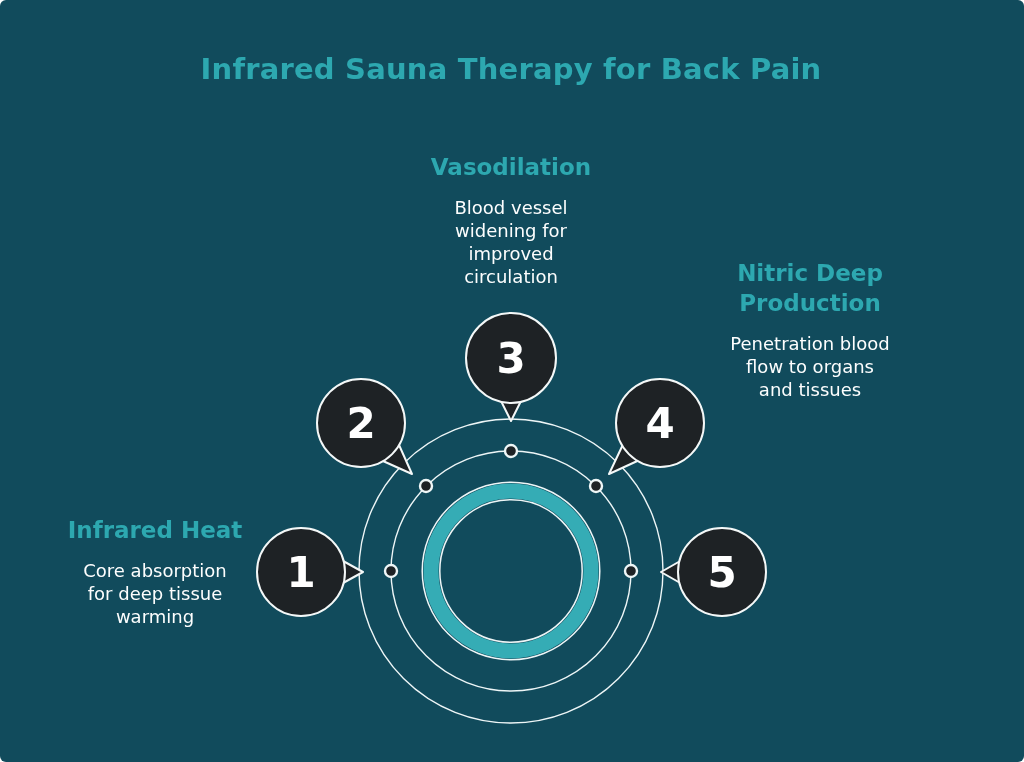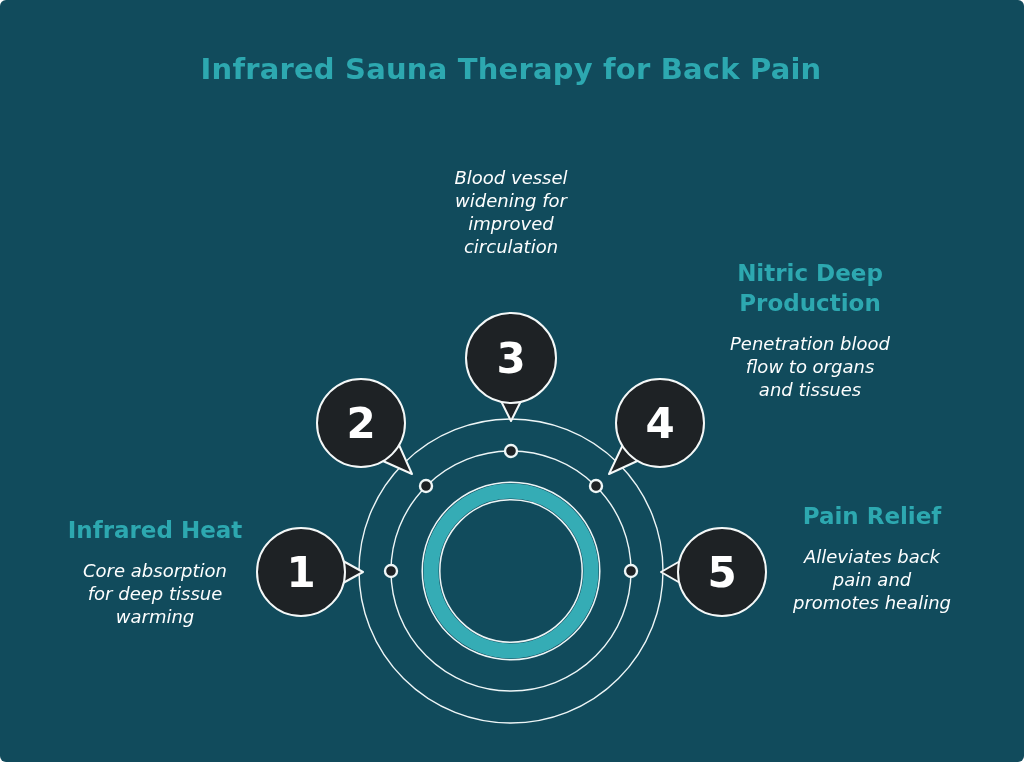--- a/index.html
+++ b/index.html
@@ -35,21 +35,20 @@
   .info-heading{
     color:var(--accent);
     font-size:23px;font-weight:700;line-height:30px;
     white-space:pre-line;
   }
   .info-body{
     margin-top:14px;
     color:var(--text);
     font-size:18px;font-weight:400;line-height:23px;
     white-space:pre-line;
-    font-style:italic;
   }
   svg.diagram{position:absolute;left:0;top:0;}
   .ring-thin{fill:none;stroke:var(--line);stroke-width:1.4px;}
   .ring-edge{fill:none;stroke:var(--line);stroke-width:1.5px;}
   .ring-teal{fill:none;stroke:#35acb5;stroke-width:15px;}
   .node-dot{fill:var(--bubble);stroke:var(--line);stroke-width:2.4px;}
   .bubble-tail{fill:var(--bubble);stroke:#f4f8f8;stroke-width:2px;stroke-linejoin:round;}
   .bubble-circle{fill:var(--bubble);stroke:#f4f8f8;stroke-width:2px;}
   .bubble-number{
     fill:#ffffff;font-family:"DejaVu Sans","Liberation Sans",sans-serif;
@@ -57,20 +56,21 @@
   }
 </style>
 </head>
 <body>
 
 <div class="stage">
 
   <h1 class="title">Infrared Sauna Therapy for Back Pain</h1>
 
   <div class="info-block" style="left:511px;top:152px;width:240px;">
+    <div class="info-heading">Vasodilation</div>
     <div class="info-body">Blood vessel
 widening for
 improved
 circulation</div>
   </div>
 
 
   <div class="info-block" style="left:810px;top:258px;width:250px;">
     <div class="info-heading">Nitric Deep
 Production</div>
@@ -79,26 +79,20 @@
 and tissues</div>
   </div>
 
   <div class="info-block" style="left:155px;top:501px;width:250px;margin-top:14px;">
     <div class="info-heading">Infrared Heat</div>
     <div class="info-body">Core absorption
 for deep tissue
 warming</div>
   </div>
 
-  <div class="info-block" style="left:872px;top:501px;width:260px;">
-    <div class="info-heading">Pain Relief</div>
-    <div class="info-body">Alleviates back
-pain and
-promotes healing</div>
-  </div>
 
   <svg class="diagram" width="1024" height="762" viewBox="0 0 1024 762">
 
     <circle class="ring-thin" cx="511" cy="571" r="152"></circle>
     <circle class="ring-thin" cx="511" cy="571" r="120"></circle>
 
     <circle class="ring-edge" cx="511" cy="571" r="88.8"></circle>
     <circle class="ring-teal" cx="511" cy="571" r="80"></circle>
     <circle class="ring-edge" cx="511" cy="571" r="71.2"></circle>
 

